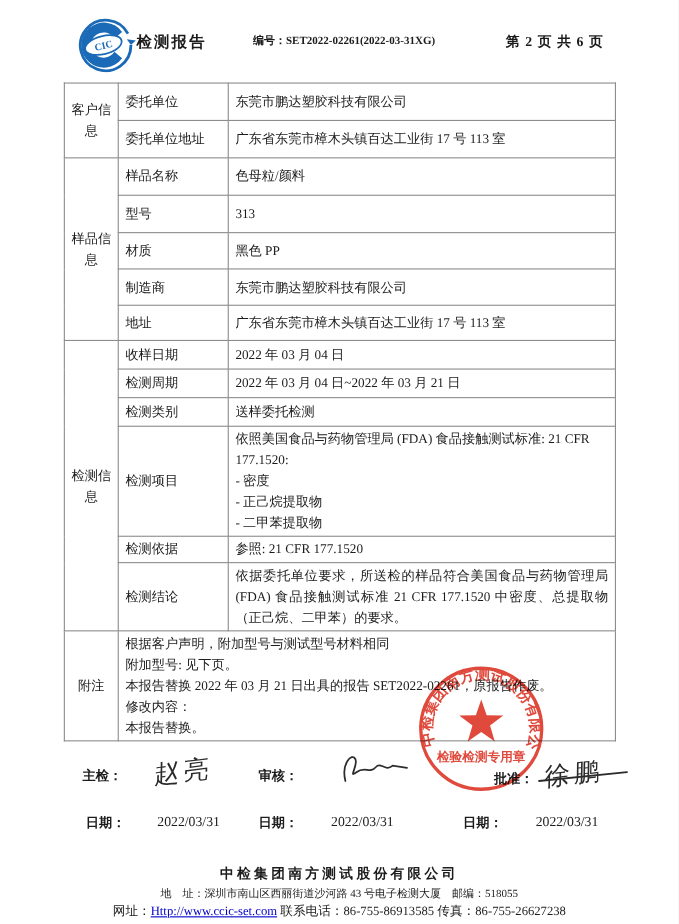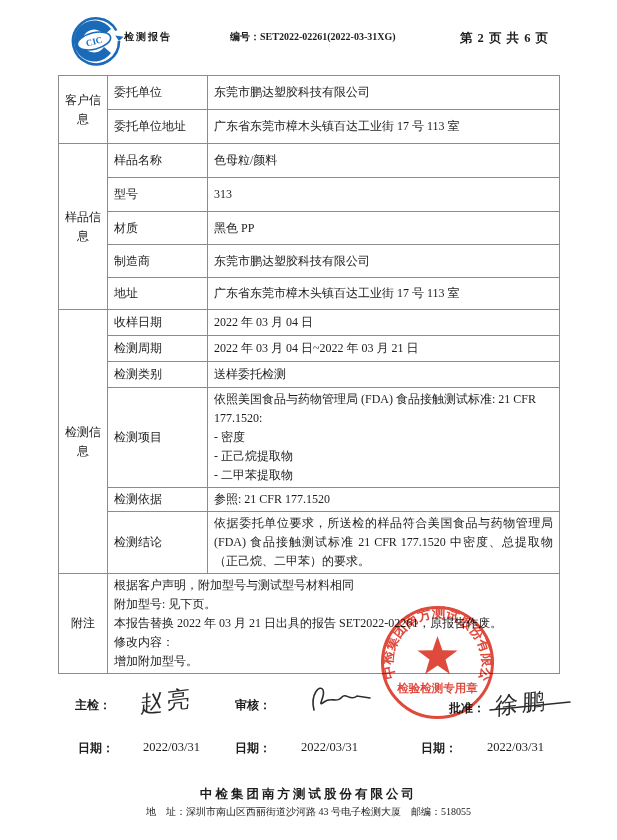--- a/index.html
+++ b/index.html
@@ -5,21 +5,21 @@
   html,body{margin:0;padding:0;background:#e9e9e9;}
   .page{
     position:relative;width:617px;height:840px;background:#ffffff;
     margin:0 auto;overflow:hidden;
     font-family:"Liberation Serif","DejaVu Serif",serif;
     color:#1c1c1c;
   }
   
   .hdr{position:absolute;top:0;left:0;width:617px;height:70px;}
   .logo{position:absolute;left:62px;top:16px;width:64px;height:50px;}
-  .hdr-title{position:absolute;left:124px;top:30px;font-size:10px;font-weight:bold;letter-spacing:2px;}
+  .hdr-title{position:absolute;left:124px;top:30px;font-size:14px;font-weight:bold;letter-spacing:2px;}
   .hdr-no{position:absolute;left:230px;top:30px;font-size:10px;font-weight:bold;}
   .hdr-page{position:absolute;right:68px;top:30px;font-size:12.5px;font-weight:bold;letter-spacing:1px;}
   
   table.rep{
     position:absolute;left:58px;top:75px;width:502px;
     border-collapse:collapse;table-layout:fixed;
     font-size:12px;
   }
   table.rep td{
     border:1px solid #8c8c8c;vertical-align:middle;
@@ -147,21 +147,21 @@
       <td class="concl">依据委托单位要求，所送检的样品符合美国食品与药物管理局 (FDA) 食品接触测试标准 21 CFR 177.1520 中密度、总提取物（正己烷、二甲苯）的要求。</td>
     </tr>
 
     <tr>
       <td class="grp">附注</td>
       <td class="note" colspan="2">
         <div>根据客户声明，附加型号与测试型号材料相同</div>
         <div>附加型号: 见下页。</div>
         <div>本报告替换 2022 年 03 月 21 日出具的报告 SET2022-02261，原报告作废。</div>
         <div>修改内容：</div>
-        <div>增加附加型号。</div>
+        <div>本报告替换。</div>
       </td>
     </tr>
   </tbody>
     </table>
 
   <div>
     <span class="sig-label" style="left:75px;top:697px;">主检：</span>
     <span class="sig-name" style="left:140px;top:686px;">赵亮</span>
     <span class="sig-label" style="left:235px;top:697px;">审核：</span>
     <svg style="position:absolute;left:300px;top:680px;" width="80" height="40">
@@ -186,14 +186,19 @@
     <path id="ringPath" d="M16.2,73.8 A45,45 0 1 1 100.8,73.8" fill="none"></path>
     <text fill="#dd3a2c" font-size="13.5" font-weight="bold">
       <textPath href="#ringPath" startOffset="0" textLength="188">中检集团南方测试股份有限公司</textPath>
     </text>
     <polygon fill="#dd3a2c" points="58.5,32 53.6,46.2 38.5,46.5 50.5,55.6 46.2,70 58.5,61.4 70.8,70 66.5,55.6 78.5,46.5 63.4,46.2"></polygon>
     <text x="58.5" y="88" text-anchor="middle" fill="#dd3a2c" font-size="11.5" font-weight="bold">检验检测专用章</text>
   </svg>
 
   <div class="ftr ftr-company" style="position:absolute;">中检集团南方测试股份有限公司</div>
   <div class="ftr ftr-line" style="position:absolute;">地　址：深圳市南山区西丽街道沙河路 43 号电子检测大厦　邮编：518055</div>
+  <div class="ftr ftr-line2" style="position:absolute;">
+    <span>网址：</span><span class="url">Http://www.ccic-set.com</span>
+    <span>联系电话：</span><span>86-755-86913585</span>
+    <span>传真：</span><span>86-755-26627238</span>
+  </div>
 
 </div>
 
 </body></html>

